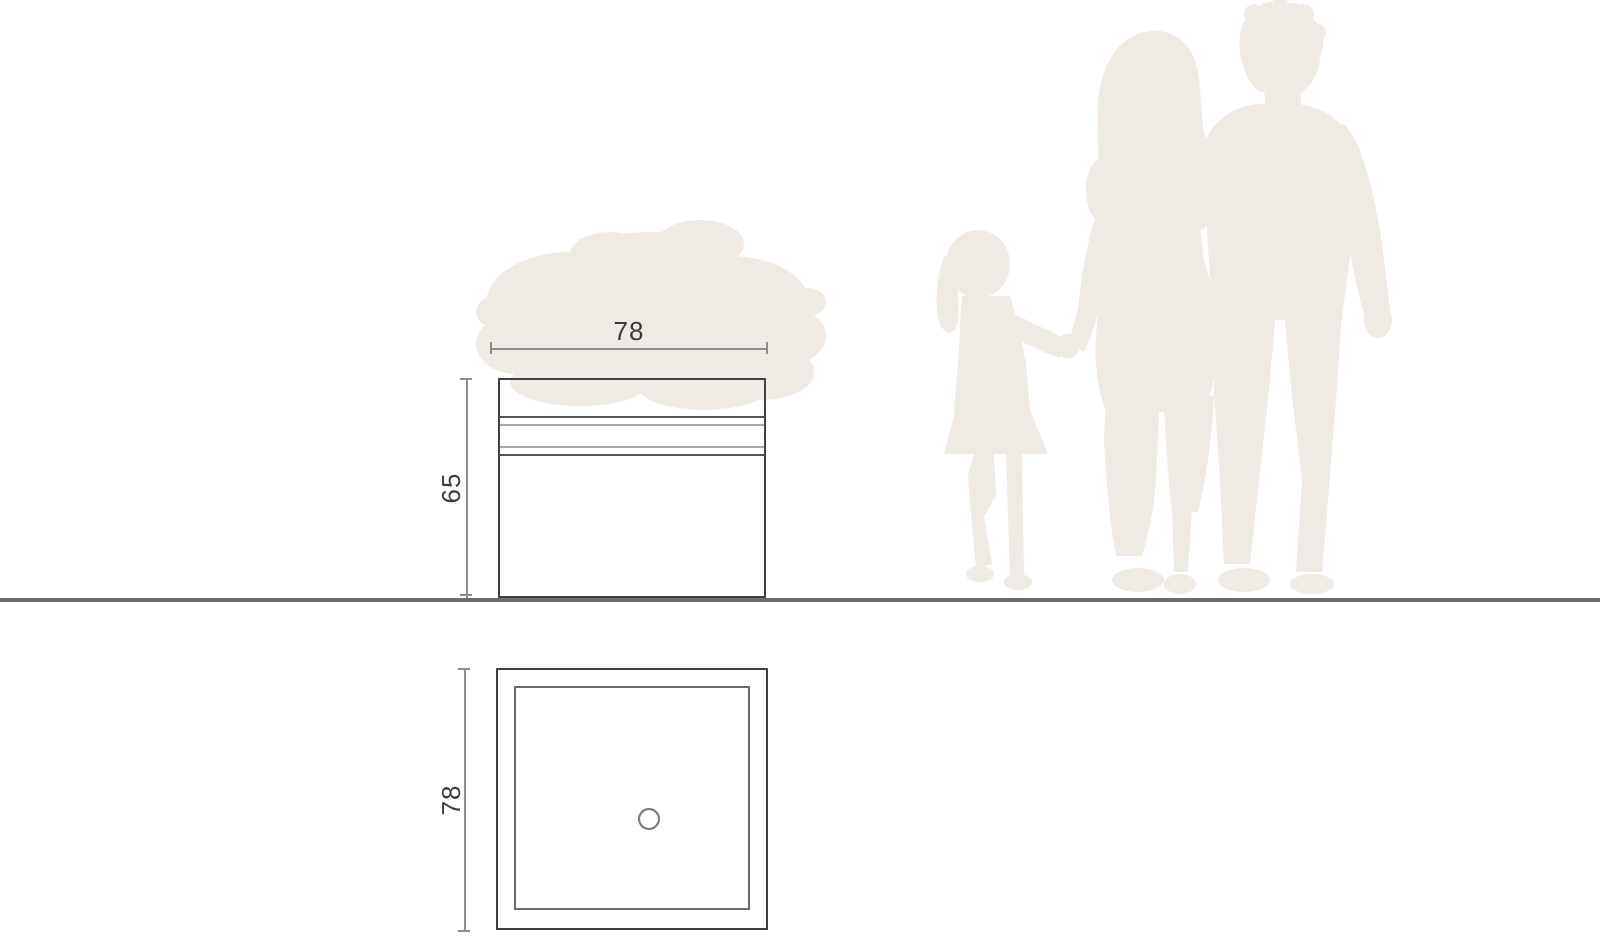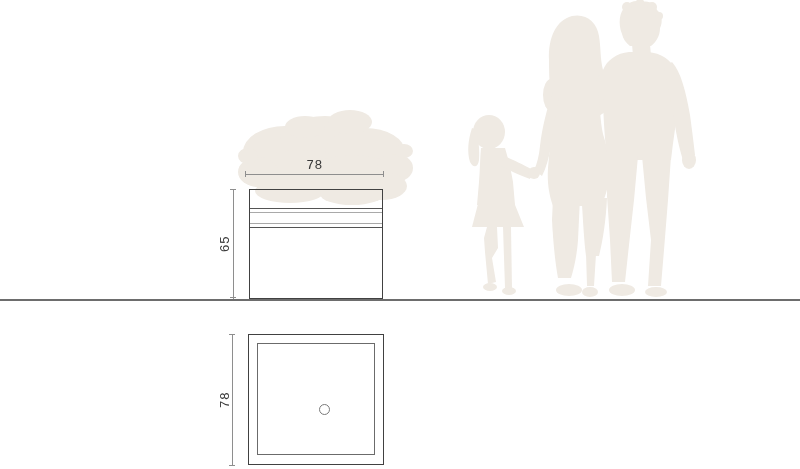--- a/index.html
+++ b/index.html
@@ -1,21 +1,21 @@
 <!DOCTYPE html>
 <html><head>
 <meta charset="utf-8">
 <style>
   html,body{margin:0;padding:0;background:#ffffff;}
   #stage{
     position:relative;
     width:800px;height:469px;
     background:#ffffff;
     overflow:hidden;
-    font-family:Liberation Mono, monospace;
+    font-family:Liberation Sans, sans-serif;
   }
   
   #stage svg.sil-layer{position:absolute;left:0;top:0;z-index:1;}
   .sil{fill:#efeae3;stroke:none;}
   
   .draw{position:absolute;z-index:2;}
   .ground-line{left:0;top:299px;width:800px;height:2px;background:#6d6d6d;}
   .front-box{
     left:249px;top:189px;width:134px;height:110px;
     border:1.4px solid #414141;box-sizing:border-box;background:transparent;

